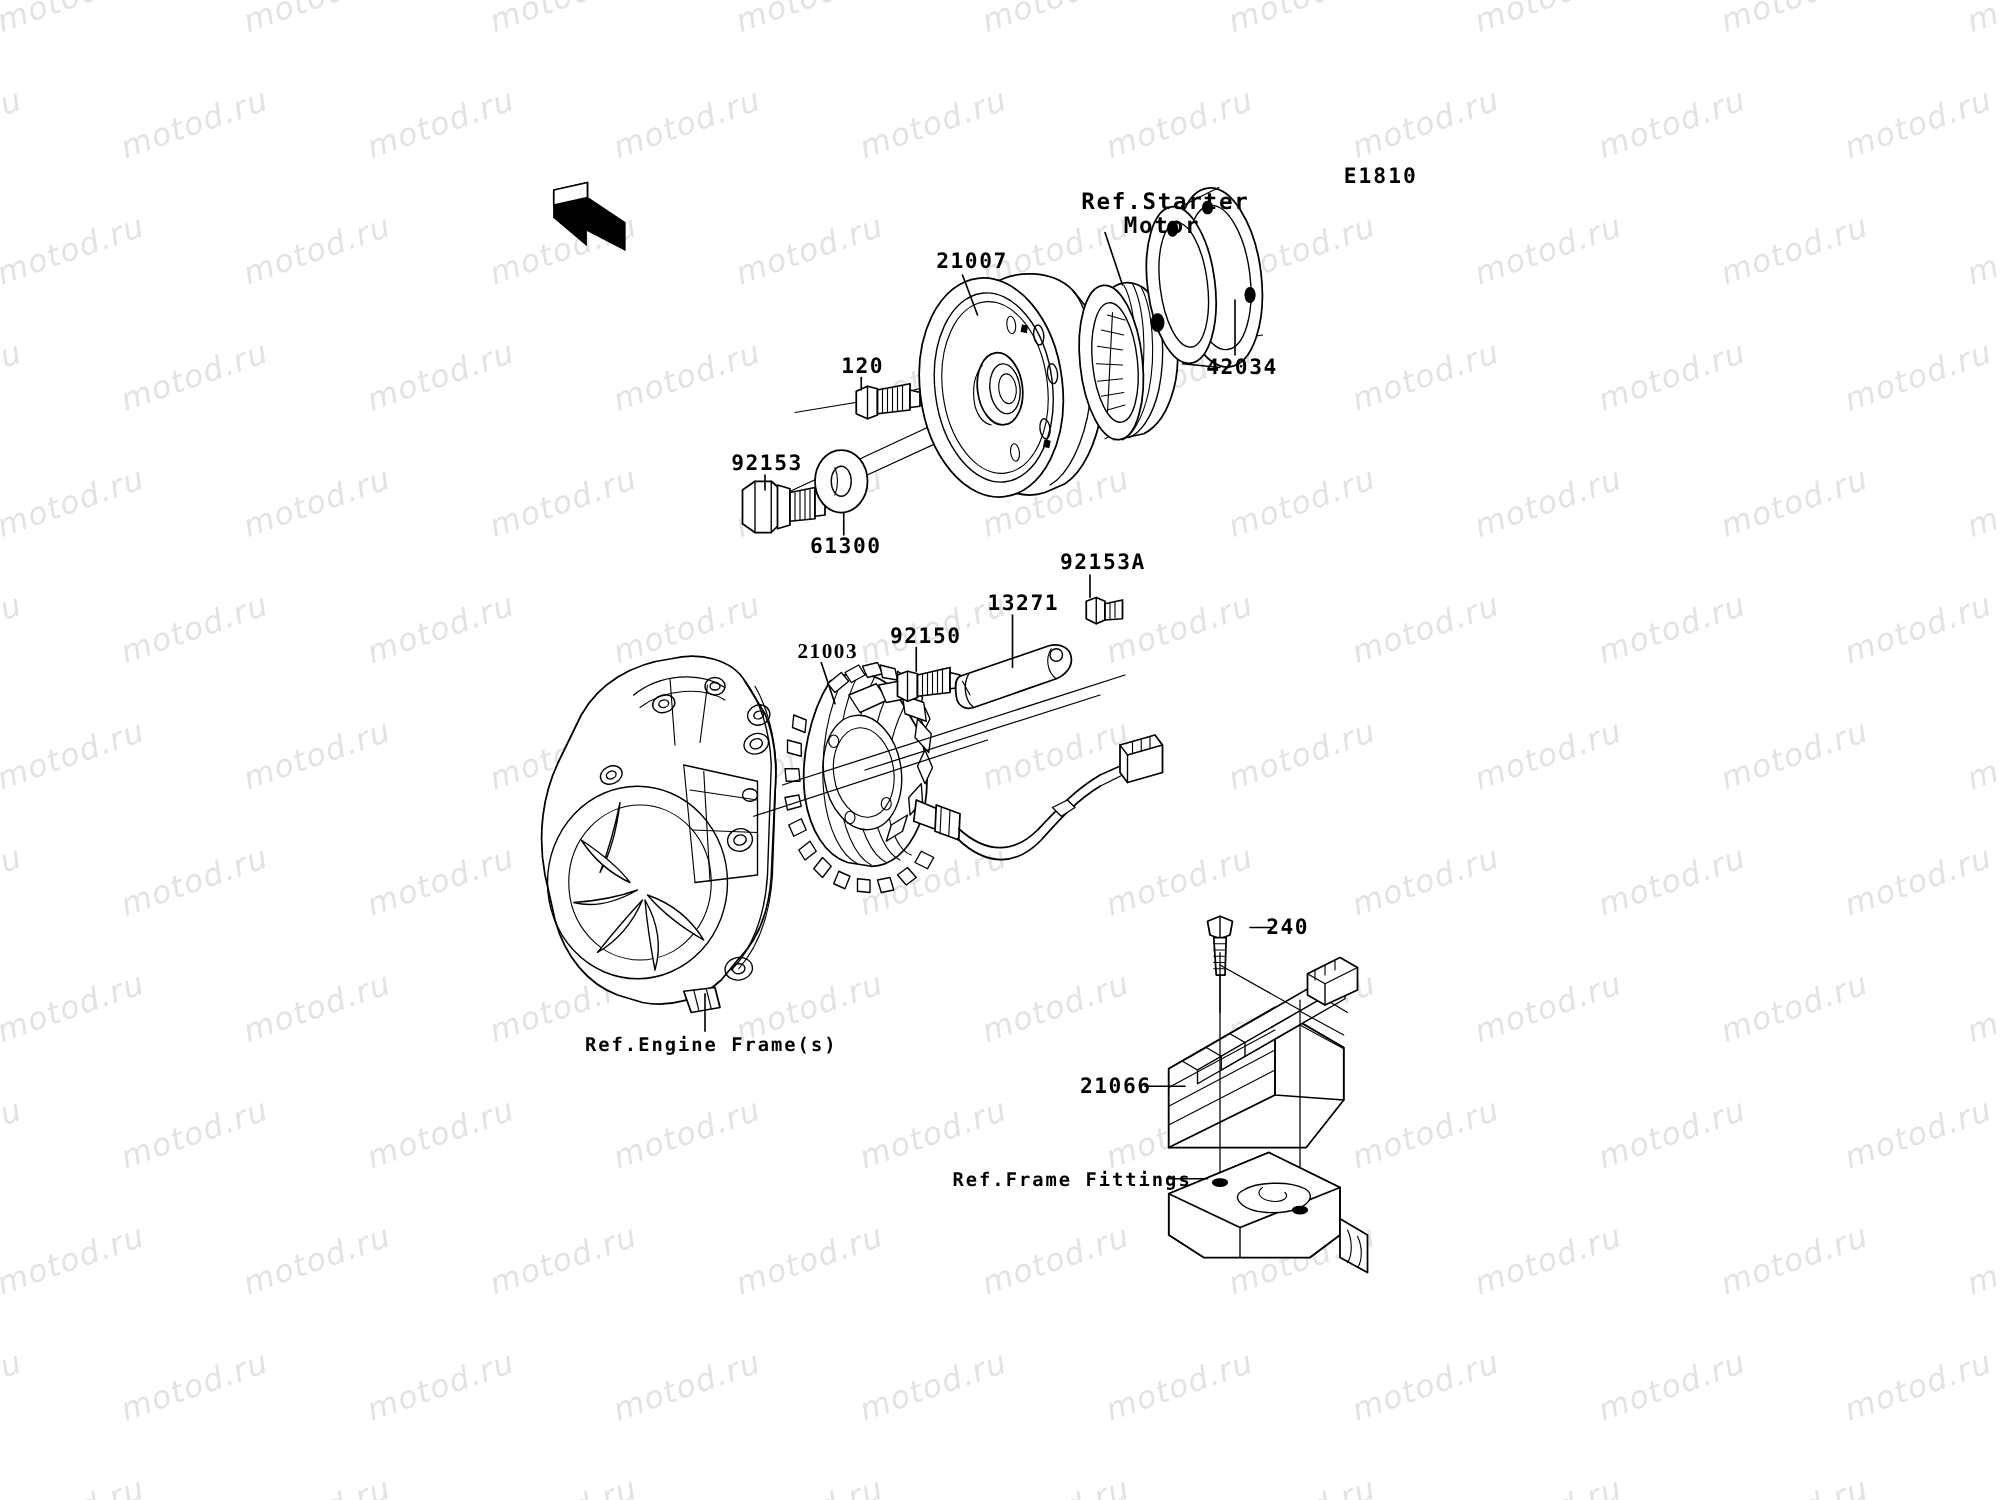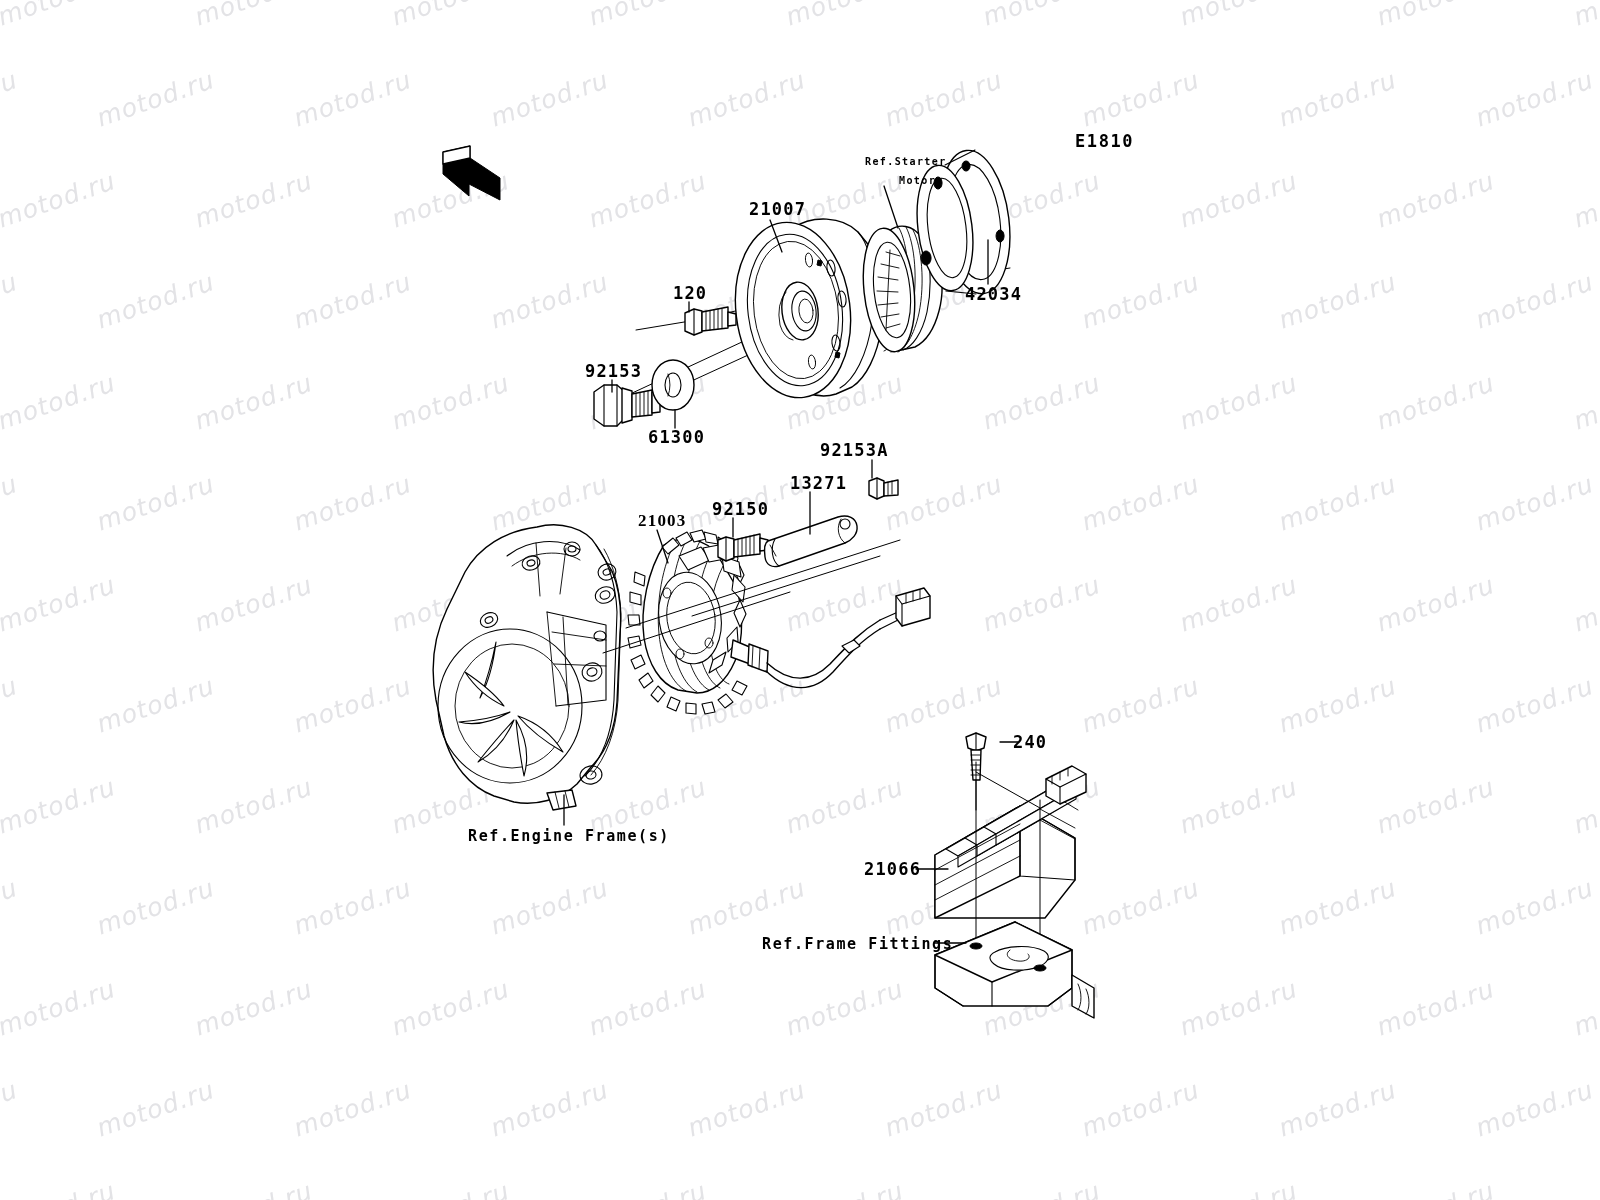--- a/index.html
+++ b/index.html
@@ -37,21 +37,21 @@
   .lbl{
     position:absolute;z-index:20;
     font-family:"DejaVu Sans Mono","Liberation Mono",monospace;
     font-weight:bold;
     color:#000;
     white-space:pre;
     font-size:17px;
     letter-spacing:1.2px;
     line-height:20px;
   }
-  .lbl.small{font-size:10px;letter-spacing:1.4px;padding-left:30px;}
+  .lbl.small{font-size:18px;letter-spacing:1.4px;padding-left:30px;}
   .lbl.code{font-size:17px;letter-spacing:1.6px;}
   .lbl.ref{font-size:15px;letter-spacing:1.6px;}
   #front-text{
     position:absolute;
     color:#fff;font-weight:bold;font-size:15px;
     letter-spacing:3px;
     font-family:"DejaVu Sans Mono","Liberation Mono",monospace;
     white-space:pre;
   }
 </style>
@@ -645,21 +645,21 @@
   <div class="lbl small" style="left:869px;top:171px;">Motor</div>
 
   <div class="lbl" style="left:965px;top:284px;">42034</div>
 
   <div class="lbl" style="left:638px;top:511px;font-family:Liberation Serif, serif;">21003</div>
 
   <div class="lbl" style="left:712px;top:499px;">92150</div>
 
   <div class="lbl" style="left:790px;top:473px;">13271</div>
 
-  <div class="lbl" style="left:820px;top:440px;">92153A</div>
+  <div class="lbl" style="left:848px;top:440px;">92153A</div>
 
   <div class="lbl ref" style="left:468px;top:826px;">Ref.Engine Frame(s)</div>
 
   <div class="lbl" style="left:864px;top:859px;">21066</div>
 
   <div class="lbl" style="left:1013px;top:732px;">240</div>
 
   <div class="lbl ref" style="left:762px;top:934px;">Ref.Frame Fittings</div>
 
 </div>

